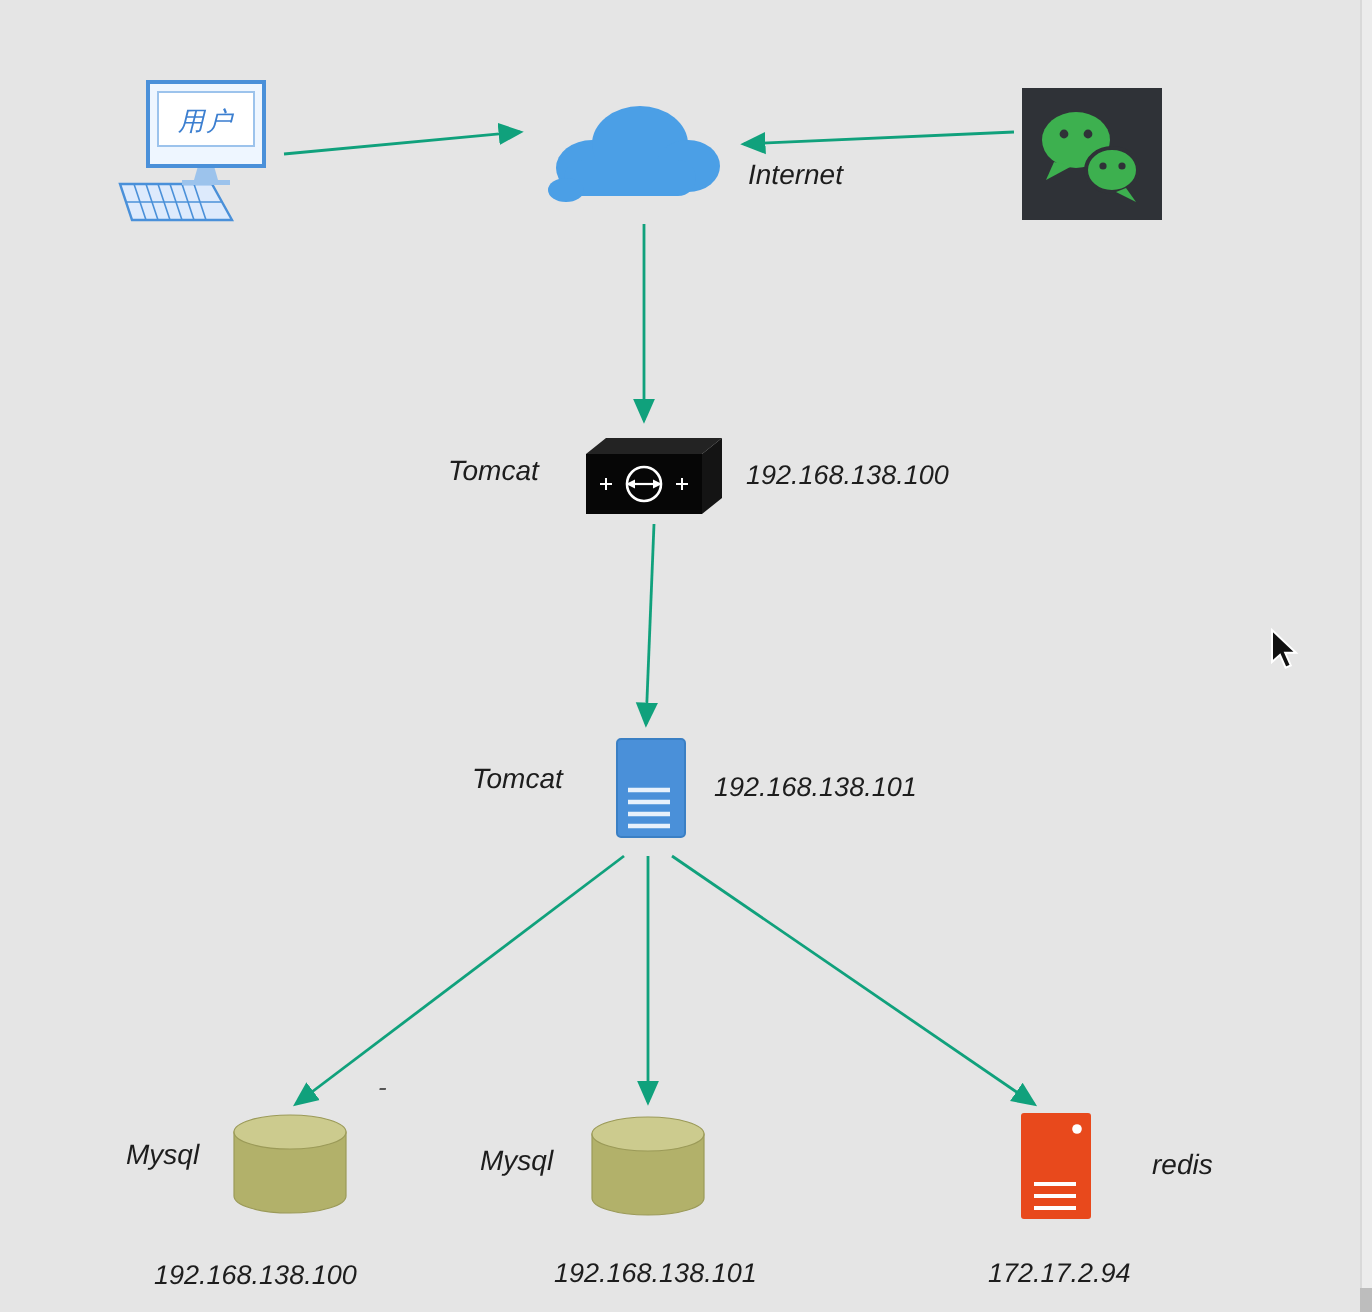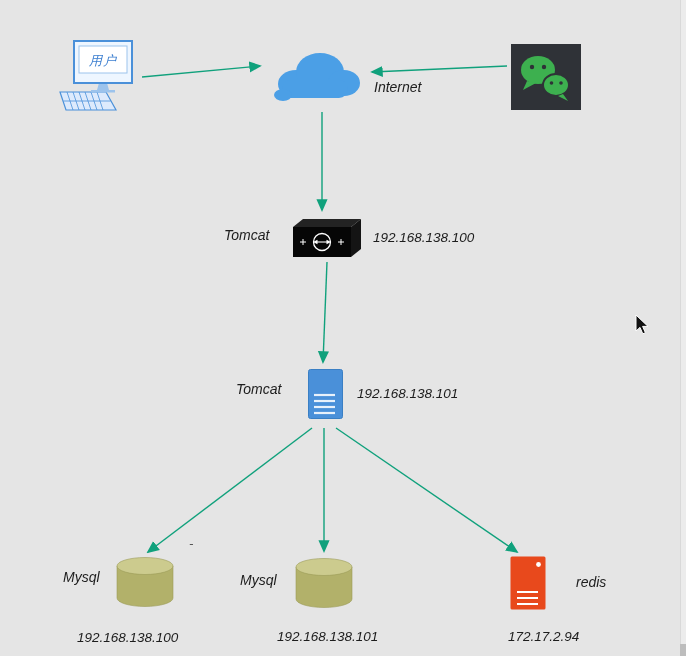--- a/index.html
+++ b/index.html
@@ -131,21 +131,21 @@
   <span class="icon" style="left:510px;top:556px;">
     <svg width="36" height="54" viewBox="0 0 36 54">
       <rect x="0.5" y="0.5" width="35" height="53" rx="1.5" fill="#e8491c"></rect>
       <circle cx="28.5" cy="8.5" r="2.4" fill="#ffffff"></circle>
       <line x1="7" y1="36" x2="28" y2="36" stroke="#ffffff" stroke-width="2"></line>
       <line x1="7" y1="42" x2="28" y2="42" stroke="#ffffff" stroke-width="2"></line>
       <line x1="7" y1="48" x2="28" y2="48" stroke="#ffffff" stroke-width="2"></line>
     </svg>
   </span>
   <div class="label" style="left:576px;top:574px;">redis</div>
-  <div class="ip" style="left:508px;top:629px;">172.17.2.94</div>
+  <div class="ip" style="left:494px;top:629px;">172.17.2.94</div>
 
   <div class="stray" style="left:189px;top:536px;">-</div>
 
   <span class="icon" style="left:635px;top:314px;">
     <svg width="16" height="22" viewBox="0 0 16 22">
       <path d="M1 1 L1 17 L5 13.4 L7.8 19.8 L10.4 18.7 L7.6 12.4 L13 12.4 Z" fill="#111111" stroke="#ffffff" stroke-width="1"></path>
     </svg>
   </span>
 
   <div class="edge-strip"></div>

